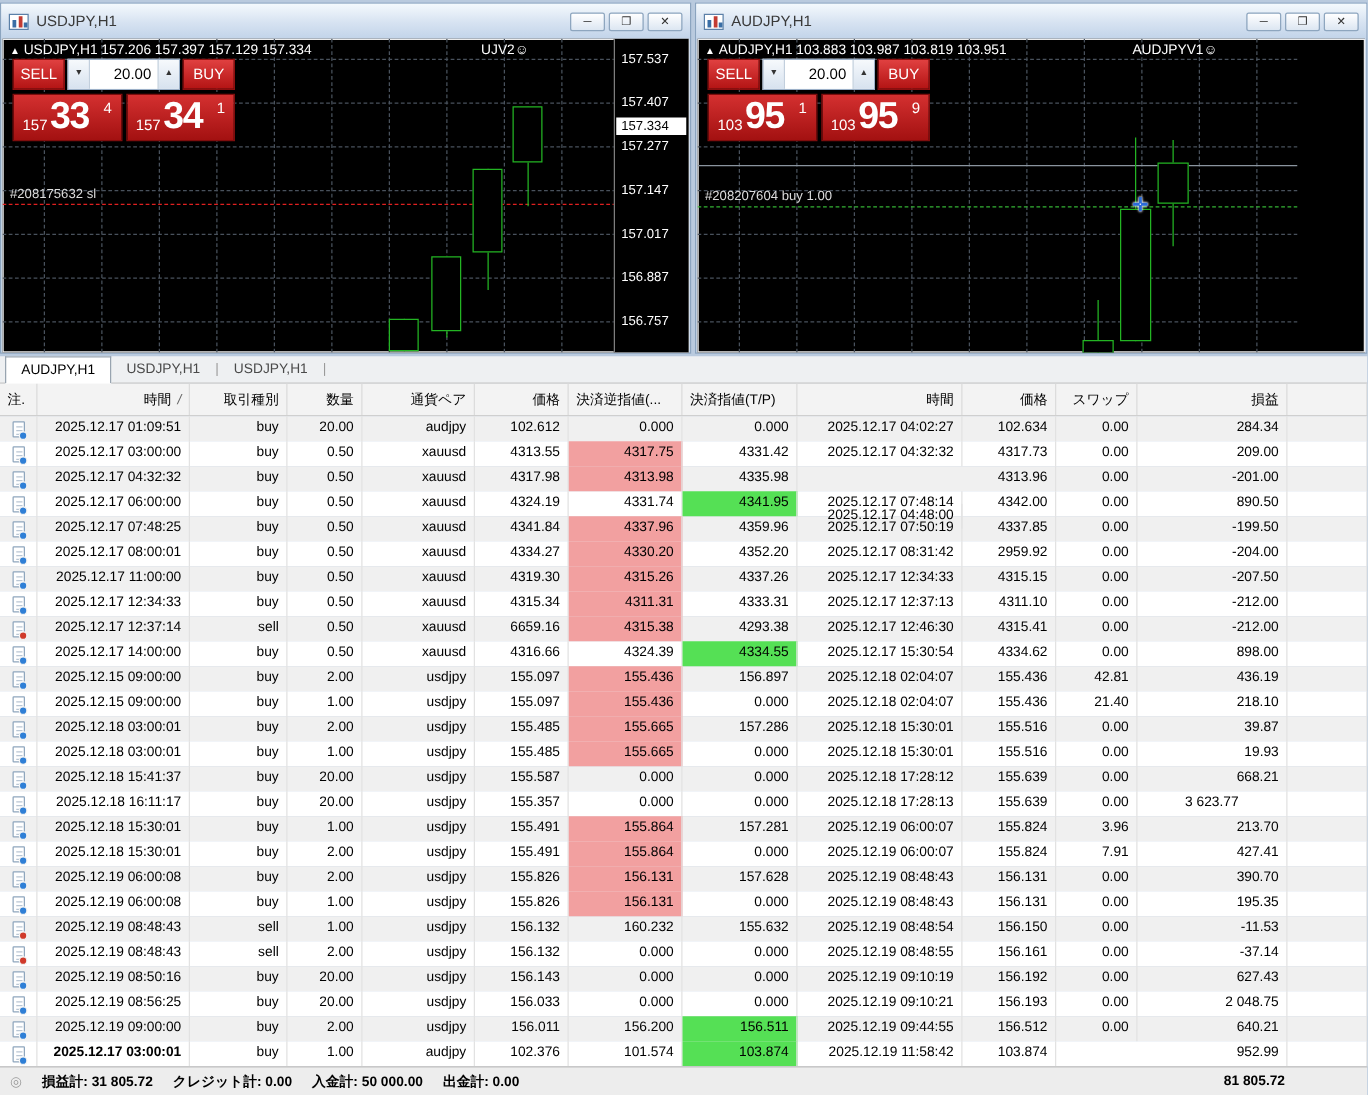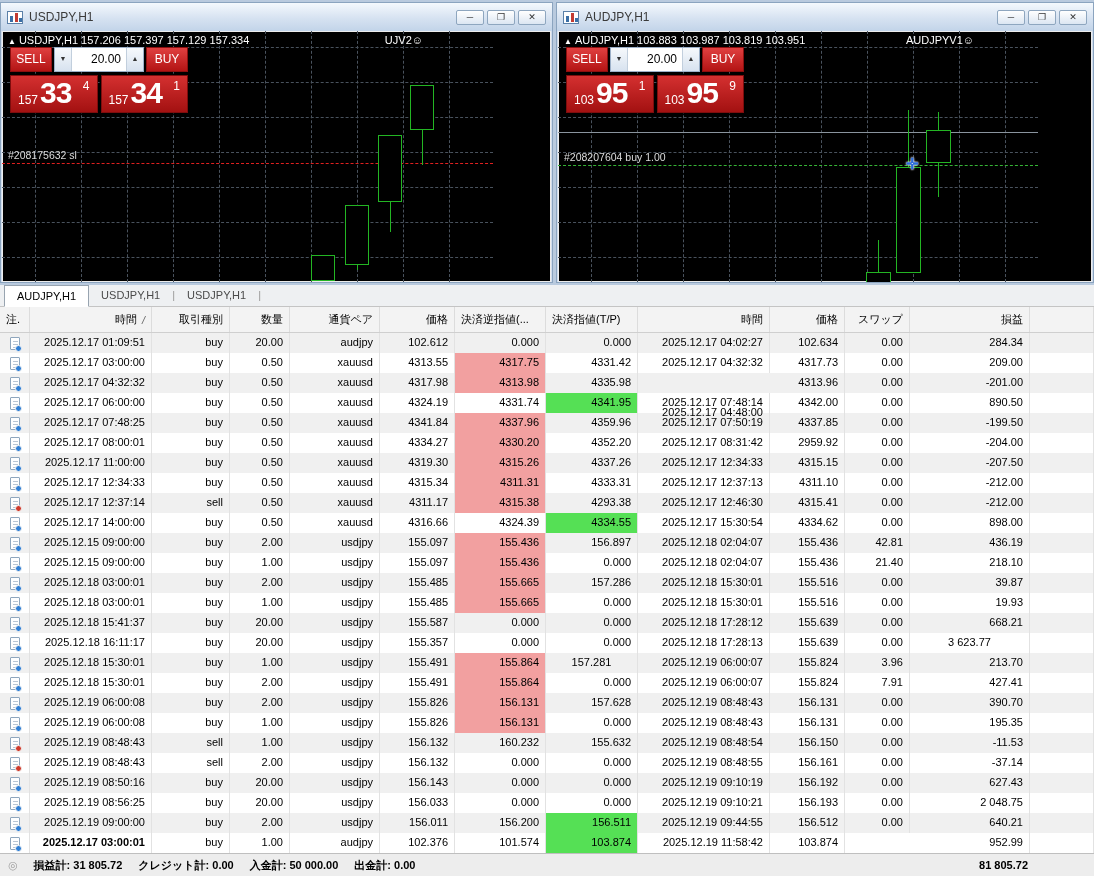--- a/index.html
+++ b/index.html
@@ -165,20 +165,30 @@
         <div class="poslabel" style="top: 118px;">#208175632 sl</div>
         <div class="wick" style="left: 321px; top: 224px; height: 26px; background: rgb(35, 181, 35);"></div>
         <div class="cbody" style="left: 309px; top: 224px; width: 24px; height: 26px; border-color: rgb(35, 181, 35);"></div>
         <div class="wick" style="left: 355px; top: 174px; height: 65px; background: rgb(35, 181, 35);"></div>
         <div class="cbody" style="left: 343px; top: 174px; width: 24px; height: 60px; border-color: rgb(35, 181, 35);"></div>
         <div class="wick" style="left: 388px; top: 104px; height: 97px; background: rgb(35, 181, 35);"></div>
         <div class="cbody" style="left: 376px; top: 104px; width: 24px; height: 67px; border-color: rgb(35, 181, 35);"></div>
         <div class="wick" style="left: 420px; top: 54px; height: 80px; background: rgb(35, 181, 35);"></div>
         <div class="cbody" style="left: 408px; top: 54px; width: 24px; height: 45px; border-color: rgb(35, 181, 35);"></div>
       </div>
+    <div class="axis" id="axis0" style="width:60px">
+        <div class="axis-label" style="top: 10px;">157.537</div>
+        <div class="axis-label" style="top: 45px;">157.407</div>
+        <div class="axis-label" style="top: 80px;">157.277</div>
+        <div class="axis-label" style="top: 115px;">157.147</div>
+        <div class="axis-label" style="top: 150px;">157.017</div>
+        <div class="axis-label" style="top: 185px;">156.887</div>
+        <div class="axis-label" style="top: 220px;">156.757</div>
+        <div class="pricebox" style="top: 63px;">157.334</div>
+      </div>
   </div>
 </div>
 
 <div class="win" id="win1">
   <div class="titlebar">
     <span class="app-icon">
         <i class="b1"></i>
         <i class="b2"></i>
         <i class="b3"></i>
       </span>
@@ -455,21 +465,21 @@
     <div class="row">
       <div class="td iconcell" style="width: 30px;">
         <span class="doc">
           <span class="dot sell"></span>
         </span>
       </div>
       <div class="td" style="width: 122px;">2025.12.17 12:37:14</div>
       <div class="td" style="width: 78px;">sell</div>
       <div class="td" style="width: 60px;">0.50</div>
       <div class="td" style="width: 90px;">xauusd</div>
-      <div class="td" style="width: 75px;">4311.17</div>
+      <div class="td" style="width: 75px;">6659.16</div>
       <div class="td pink" style="width: 91px;">4315.38</div>
       <div class="td" style="width: 92px;">4293.38</div>
       <div class="td" style="width: 132px;">2025.12.17 12:46:30</div>
       <div class="td" style="width: 75px;">4315.41</div>
       <div class="td" style="width: 65px;">0.00</div>
       <div class="td" style="width: 120px;">-212.00</div>
       <div class="td" style="width: 64px;"></div>
     </div>
     <div class="row">
       <div class="td iconcell" style="width: 30px;">
@@ -609,21 +619,21 @@
         <span class="doc">
           <span class="dot buy"></span>
         </span>
       </div>
       <div class="td" style="width: 122px;">2025.12.18 15:30:01</div>
       <div class="td" style="width: 78px;">buy</div>
       <div class="td" style="width: 60px;">1.00</div>
       <div class="td" style="width: 90px;">usdjpy</div>
       <div class="td" style="width: 75px;">155.491</div>
       <div class="td pink" style="width: 91px;">155.864</div>
-      <div class="td" style="width: 92px; text-align: center;">157.281</div>
+      <div class="td" style="width: 92px;">157.281</div>
       <div class="td" style="width: 132px;">2025.12.19 06:00:07</div>
       <div class="td" style="width: 75px;">155.824</div>
       <div class="td" style="width: 65px;">3.96</div>
       <div class="td" style="width: 120px;">213.70</div>
       <div class="td" style="width: 64px;"></div>
     </div>
     <div class="row">
       <div class="td iconcell" style="width: 30px;">
         <span class="doc">
           <span class="dot buy"></span>

